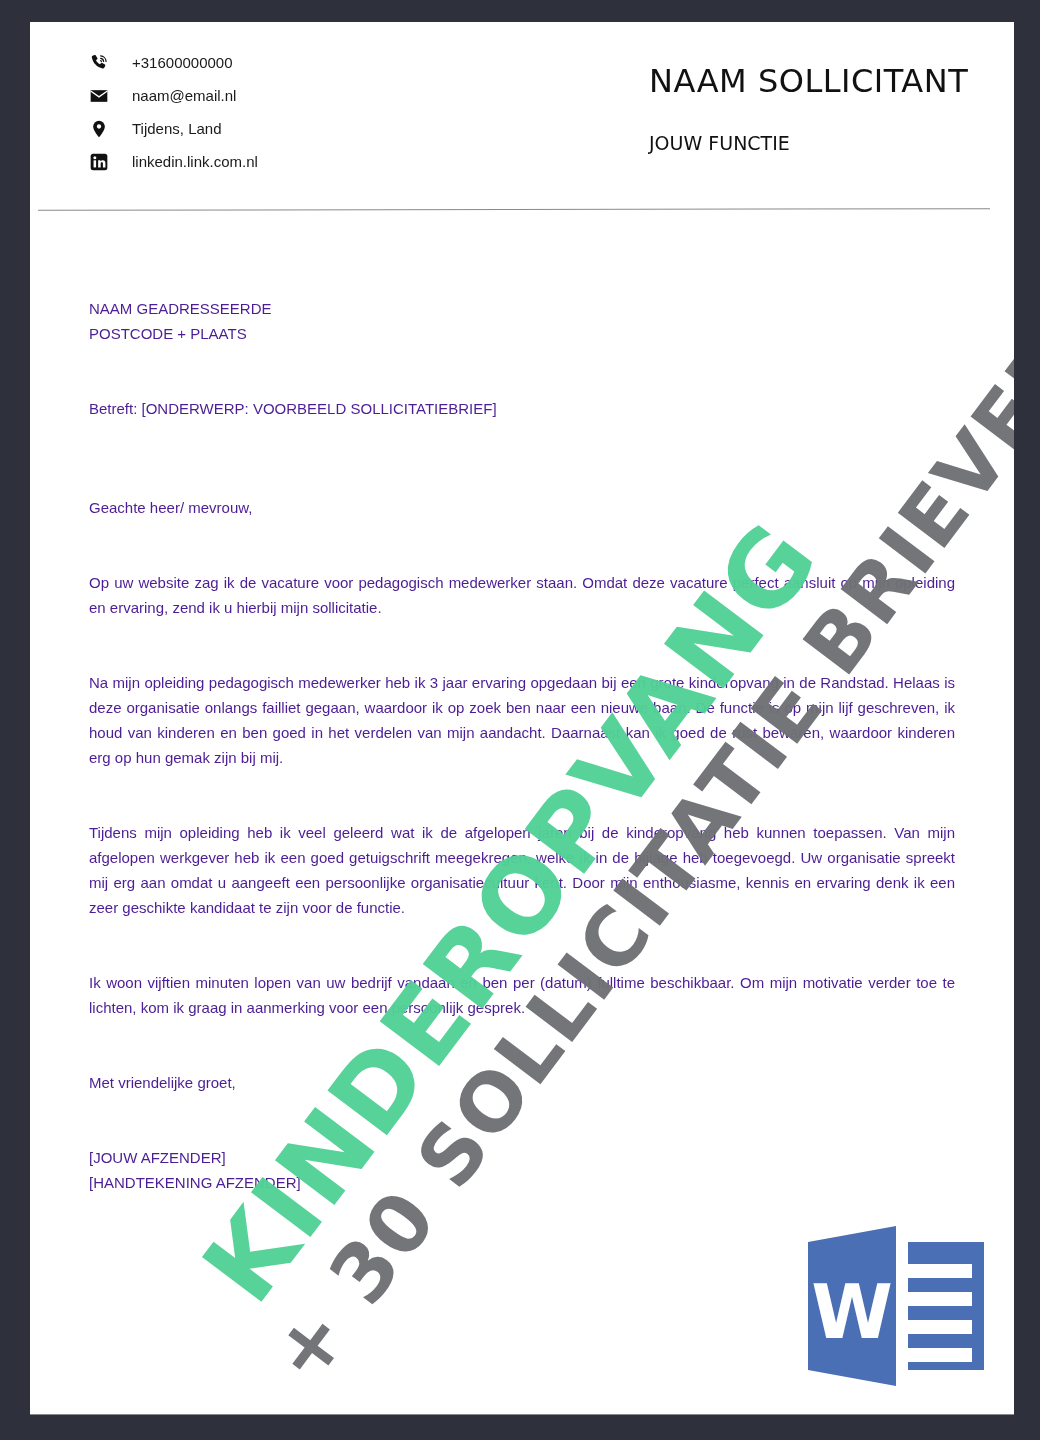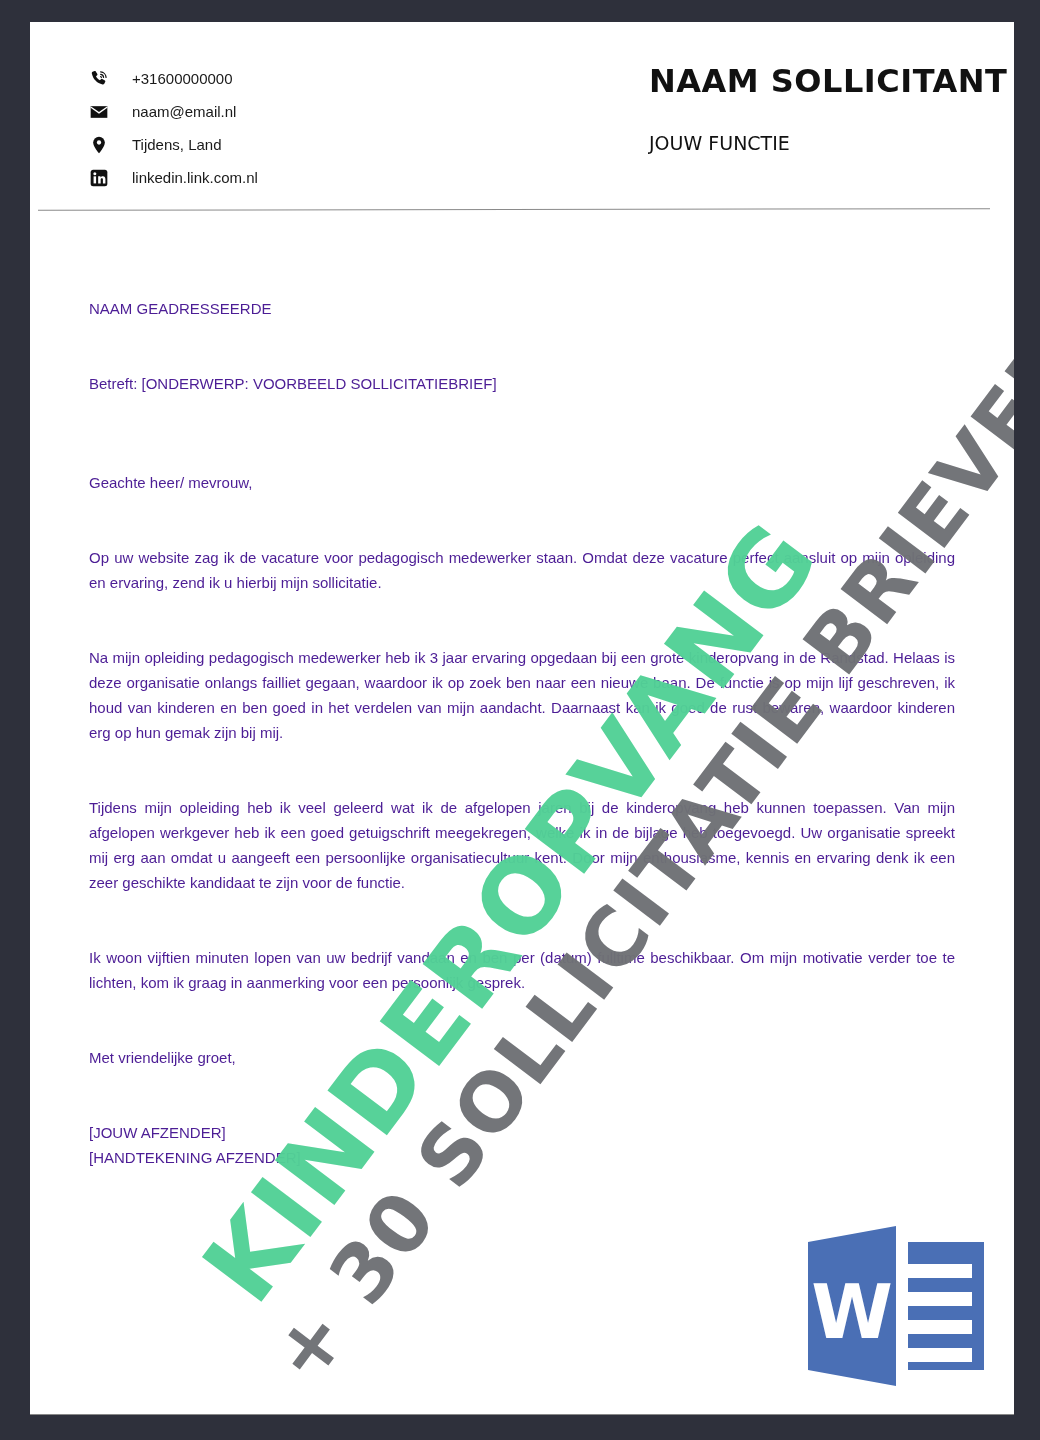--- a/index.html
+++ b/index.html
@@ -12,37 +12,37 @@
     }
     .page {
       position: absolute;
       left: 30px; top: 22px;
       width: 984px; height: 1392px;
       background: #ffffff;
       box-shadow: 0 1px 0 #888;
       overflow: hidden;
     }
     
-    .contact { position: absolute; left: 58px; top: 40px; }
+    .contact { position: absolute; left: 58px; top: 24px; }
     .contact-row {
       display: flex; align-items: center;
       height: 33px;
       font-size: 15px; color: #1a1a1a;
     }
     .contact-row .icon {
       width: 22px; height: 22px;
       display: inline-flex; align-items: center; justify-content: center;
       margin-right: 22px;
     }
     .contact-row .icon svg { width: 20px; height: 20px; }
 
     .name-block { position: absolute; left: 619px; top: 40px; }
     .name {
       font-size: 32px; color: #111; letter-spacing: 0.5px;
-      font-family: "DejaVu Sans", sans-serif; font-weight: bold;
+      font-family: "DejaVu Sans", sans-serif; font-weight: normal;
       margin: 0;
     }
     .role {
       margin-top: 32px;
       font-size: 19px; color: #111;
       font-family: "DejaVu Sans", sans-serif;
     }
 
     .rule {
       position: absolute; left: 8px; right: 24px; top: 187px;
@@ -137,20 +137,21 @@
   <div class="name-block">
     <h1 class="name">NAAM SOLLICITANT</h1>
     <div class="role">JOUW FUNCTIE</div>
   </div>
 
   <div class="rule"></div>
 
   <div class="body-text">
     <div class="addr">
       <p>NAAM GEADRESSEERDE</p>
+      <p>POSTCODE + PLAATS</p>
     </div>
     <div class="gap-50"></div>
     <p>Betreft: [ONDERWERP: VOORBEELD SOLLICITATIEBRIEF]</p>
     <div class="gap-75"></div>
     <p>Geachte heer/ mevrouw,</p>
     <div class="gap-50"></div>
     <p class="para">Op uw website zag ik de vacature voor pedagogisch medewerker staan. Omdat deze vacature perfect aansluit op mijn opleiding en ervaring, zend ik u hierbij mijn sollicitatie.</p>
     <div class="gap-50"></div>
     <p class="para">Na mijn opleiding pedagogisch medewerker  heb ik 3 jaar ervaring opgedaan bij een grote kinderopvang in de Randstad. Helaas is deze organisatie onlangs failliet gegaan, waardoor ik op zoek ben naar een nieuwe baan. De functie is op mijn lijf geschreven, ik houd van kinderen en ben goed in het verdelen van mijn aandacht. Daarnaast kan ik goed de rust bewaren, waardoor kinderen erg op hun gemak zijn bij mij.</p>
     <div class="gap-50"></div>

